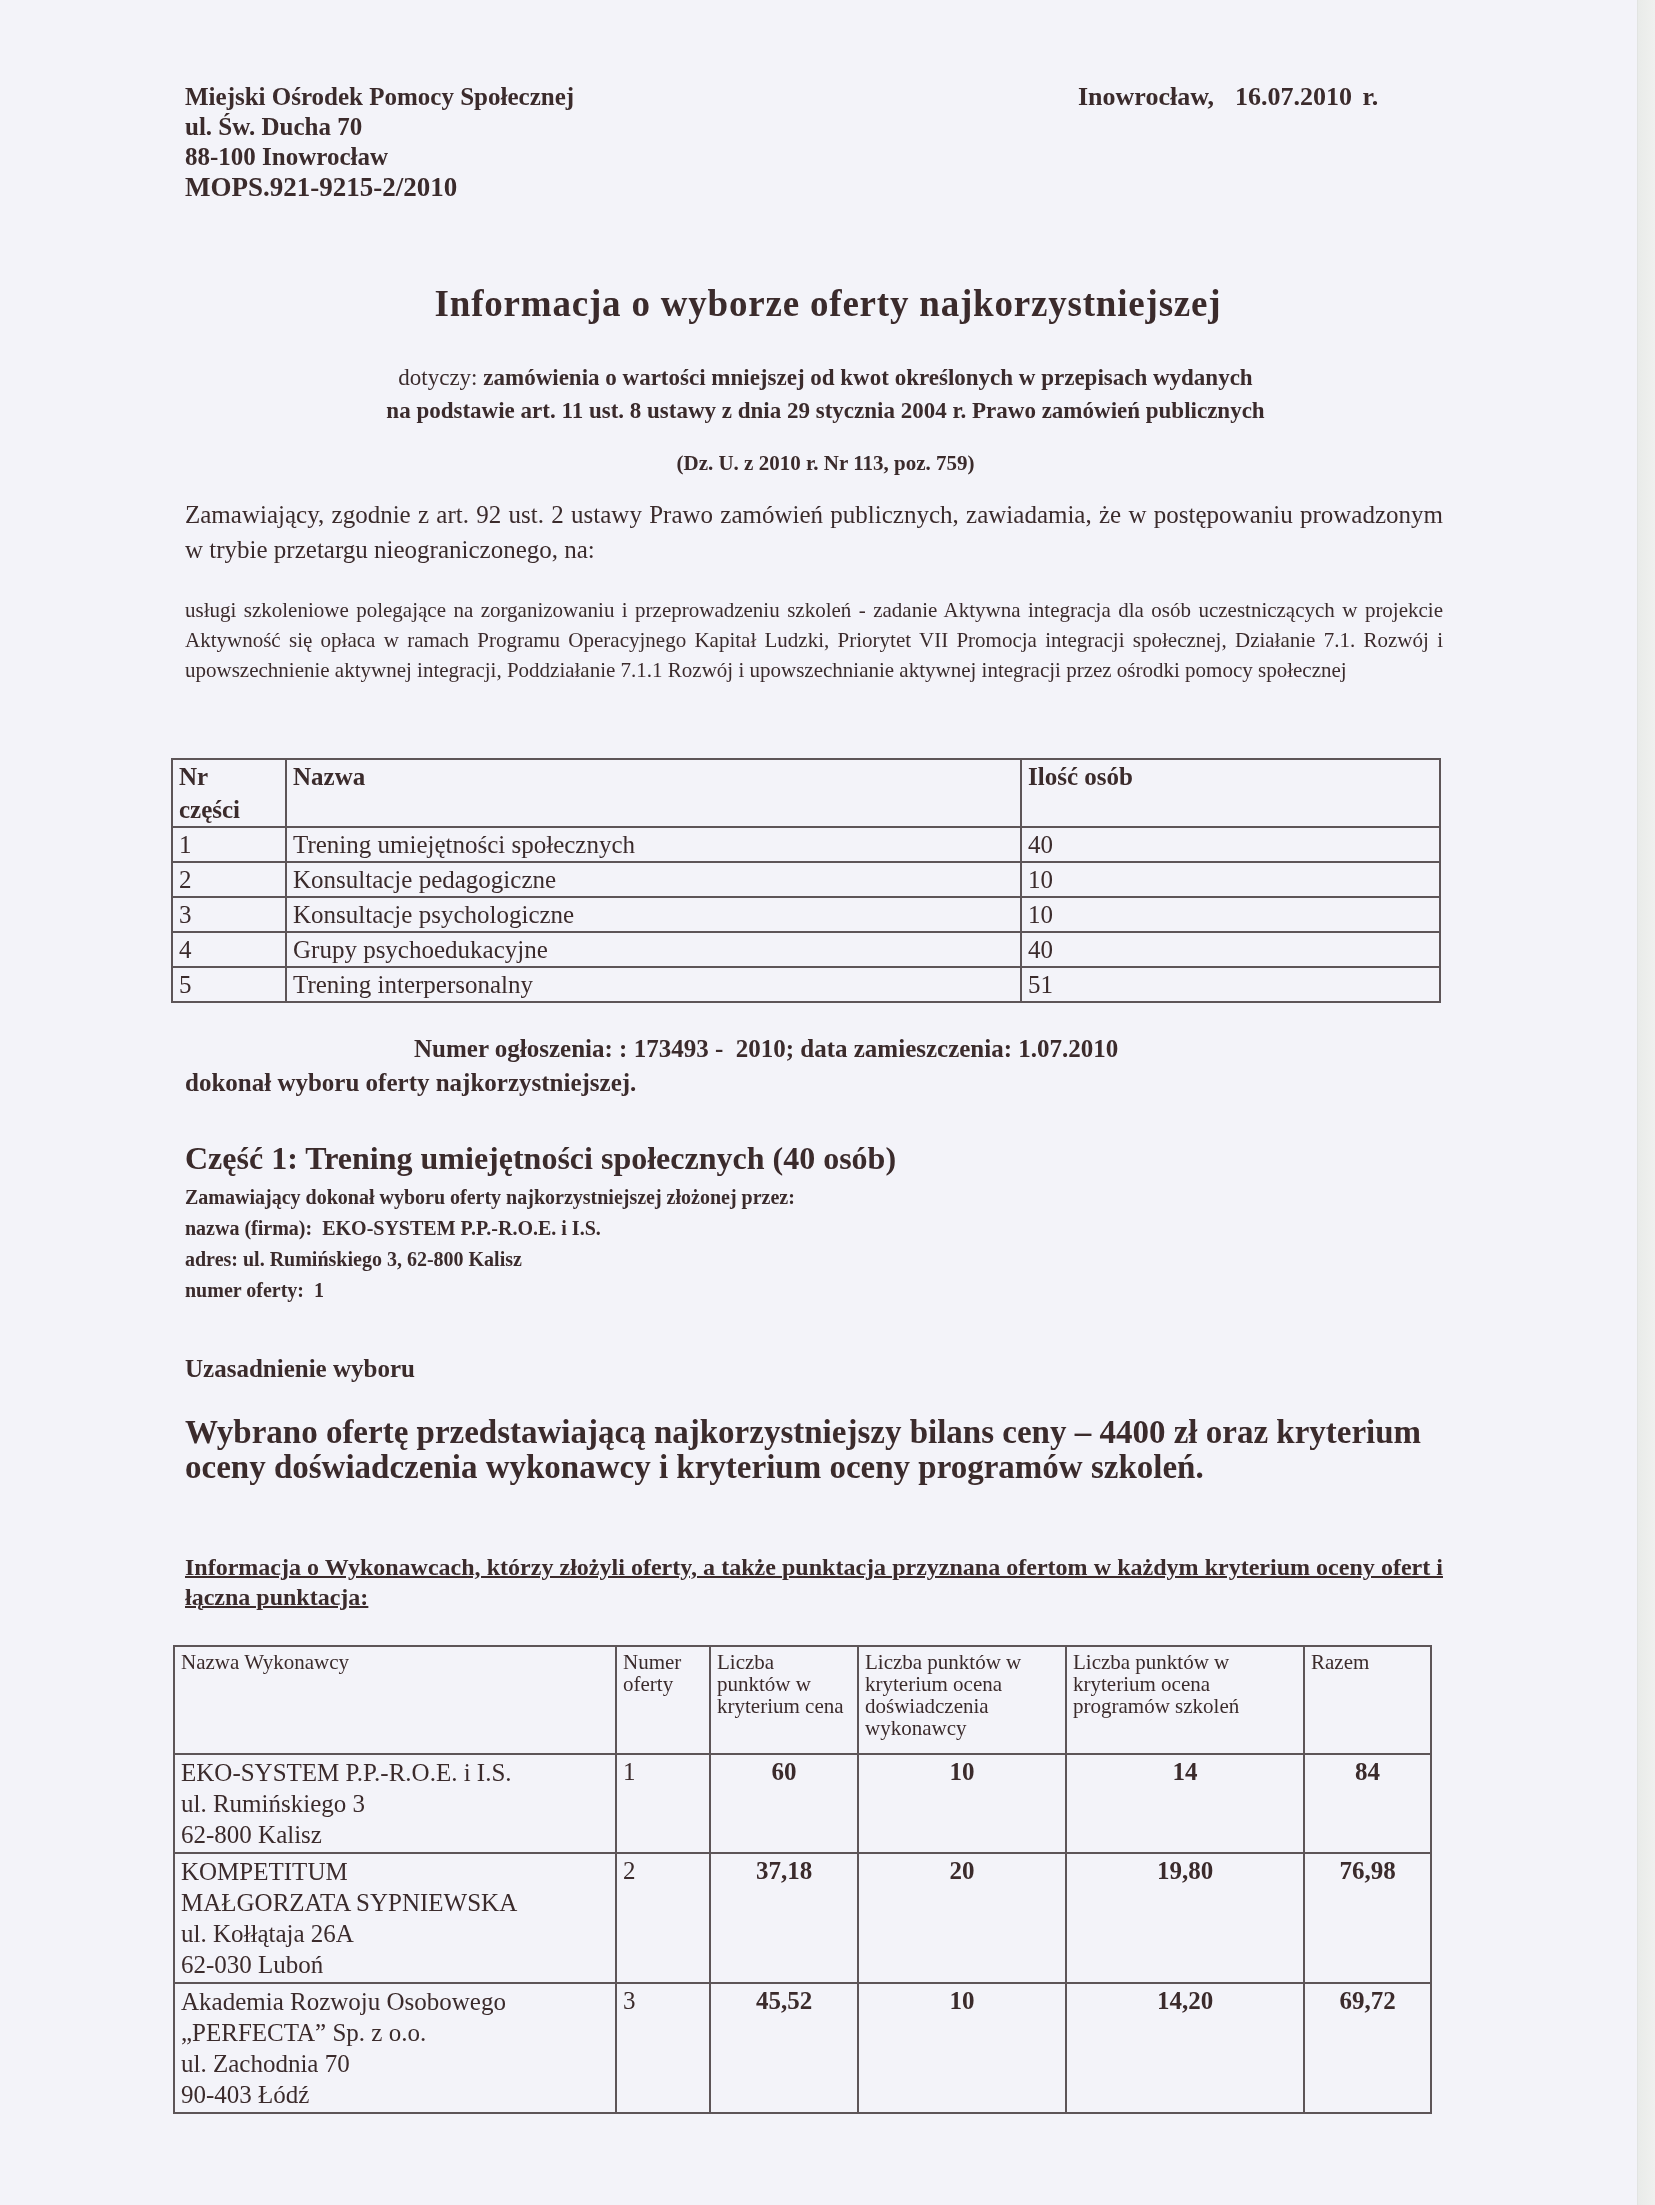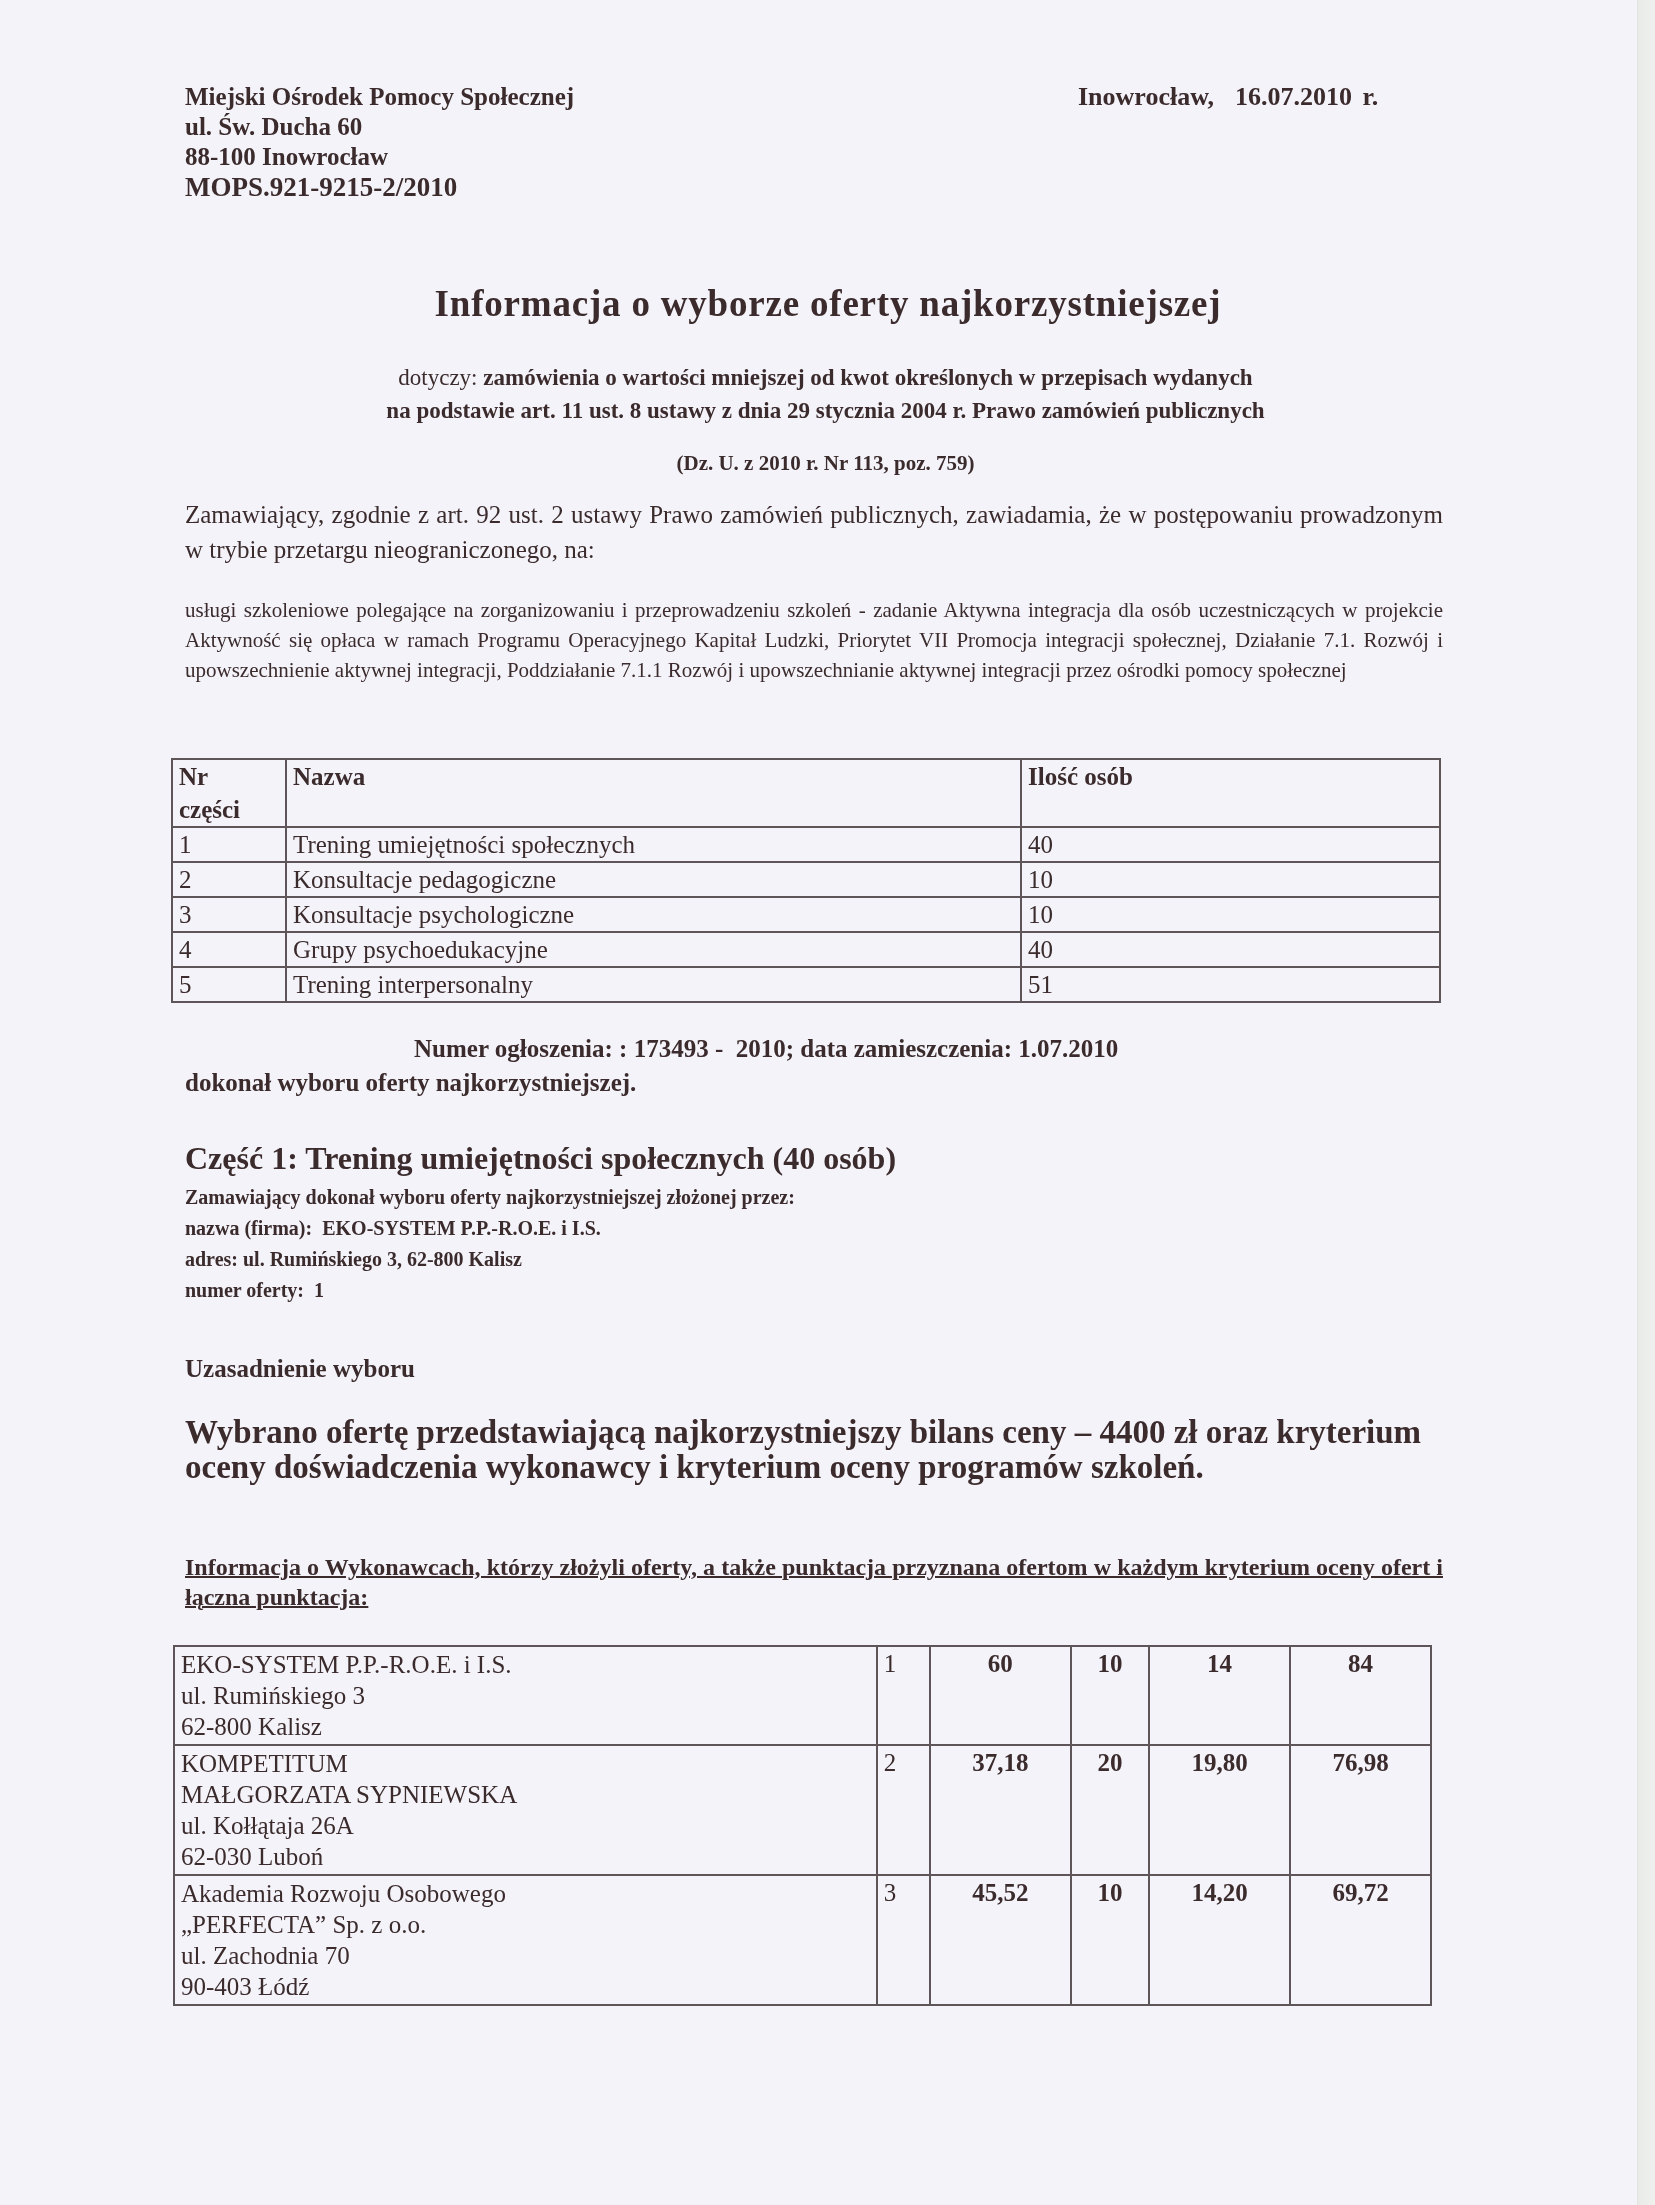--- a/index.html
+++ b/index.html
@@ -64,21 +64,21 @@
     .offers .w5 { width: 224px; }
     .offers td.name { line-height: 31px; }
   </style>
 </head>
 <body>
 
 <div class="page-edge"></div>
 
 <div class="abs sender">
   <div>Miejski Ośrodek Pomocy Społecznej</div>
-  <div>ul. Św. Ducha 60</div>
+  <div>ul. Św. Ducha 70</div>
   <div>88-100 Inowrocław</div>
   <div class="ref">MOPS.921-9215-2/2010</div>
 </div>
 <div class="abs place-date" style="white-space:pre;">Inowrocław,  16.07.2010 r.</div>
 
 <div class="abs title">Informacja o wyborze oferty najkorzystniejszej</div>
 
 <div class="abs concerns">
   <div>
     <span class="lead">dotyczy:</span>
@@ -141,20 +141,28 @@
   <div style="white-space:pre;">numer oferty:  1</div>
 </div>
 
 <div class="abs just-h">Uzasadnienie wyboru</div>
 <div class="abs just-t">Wybrano ofertę  przedstawiającą najkorzystniejszy bilans ceny – 4400 zł oraz kryterium oceny doświadczenia  wykonawcy i kryterium oceny programów szkoleń.</div>
 
 <div class="abs info-h">Informacja o Wykonawcach, którzy złożyli oferty, a także punktacja przyznana ofertom w każdym kryterium oceny ofert i łączna punktacja:</div>
 
 <table class="abs offers">
   <tbody>
+      <tr>
+    <th class="w1">Nazwa Wykonawcy</th>
+    <th class="w2">Numer oferty</th>
+    <th class="w3">Liczba punktów w kryterium cena</th>
+    <th class="w4">Liczba punktów w kryterium ocena doświadczenia wykonawcy</th>
+    <th class="w5">Liczba punktów w kryterium ocena programów szkoleń</th>
+    <th>Razem</th>
+  </tr>
   <tr>
     <td class="name">
       <div>EKO-SYSTEM P.P.-R.O.E. i I.S.</div>
       <div>ul. Rumińskiego 3</div>
       <div>62-800 Kalisz</div>
     </td>
     <td>1</td>
     <td class="num">60</td>
     <td class="num">10</td>
     <td class="num">14</td>

